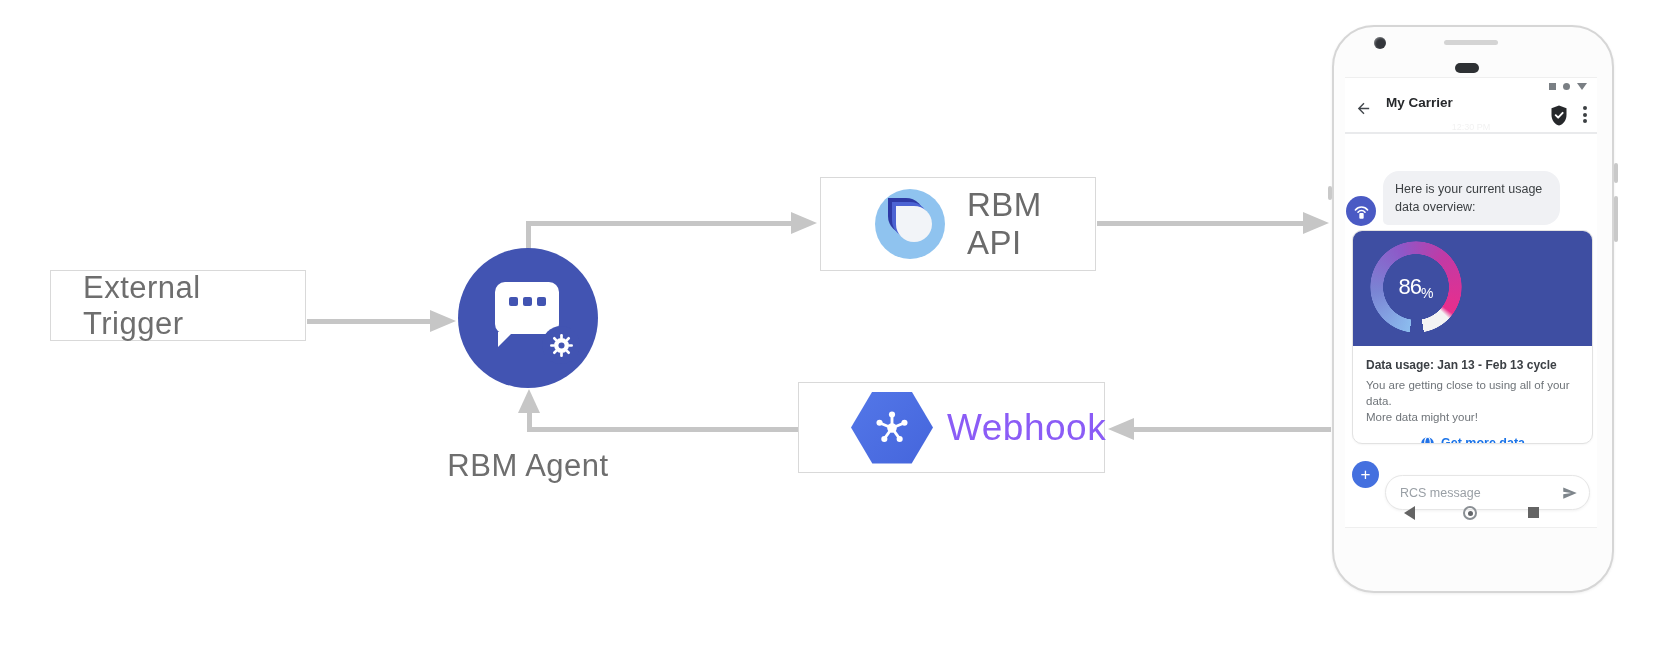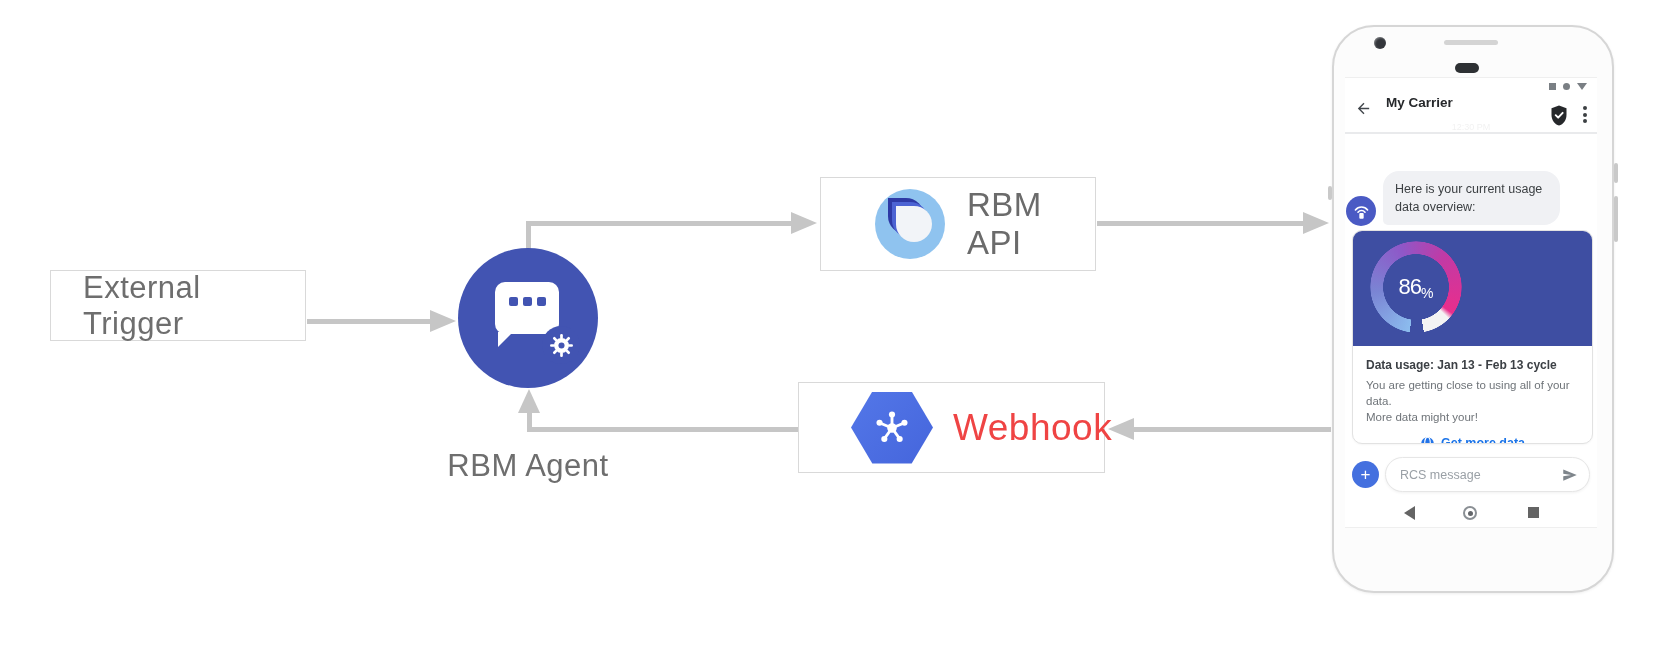--- a/index.html
+++ b/index.html
@@ -8,21 +8,21 @@
   #canvas { position:relative; width:1669px; height:652px; background:#fff; overflow:hidden; }
 
   
   .dbox { position:absolute; background:#fff; border:1.5px solid #D9D9D9; display:flex; align-items:center;padding-left:32px; }
   .dlabel { color:#6E6E6E; letter-spacing:.5px; }
   #ext-box { left:50px; top:270px; width:256px; height:71px; justify-content:center; }
   #ext-box .dlabel { font-size:31px; }
   #api-box { left:820px; top:177px; width:276px; height:94px; }
   #api-box .dlabel { font-size:33px; color:#6B6B6B; margin-left:22px; }
   #webhook-box { left:798px; top:382px; width:307px; height:91px; }
-  #webhook-box .dlabel { font-size:37px; color:#ef4444; margin-left:20px;text-align:right; }
+  #webhook-box .dlabel { font-size:37px; color:#8b5cf6; margin-left:14px;text-align:right; }
 
   
   #rbm-logo { position:relative; width:70px; height:70px; margin-left:22px; border-radius:50%; background:#8FC3EF; flex:none; }
   .drop { position:absolute; width:36px; height:36px; border-radius:0 50% 50% 50%; }
   .drop.back { left:13px; top:9px;  background:#2D39A5; }
   .drop.mid  { left:17px; top:13px; background:#4C63D3; }
   .drop.front{ left:21px; top:17px; background:#F2F4F8; }
 
   
   #gcp-hex { position:relative; width:82px; height:72px; margin-left:20px; flex:none;
@@ -93,21 +93,21 @@
   .gap { height:13px; }
   #card-white { padding:12px 13px 0 13px; }
   #card-title { font-size:12px; font-weight:bold; color:#3C4045; margin-bottom:6px; }
   .card-body { font-size:11.5px; line-height:1.38; color:#6F7479; }
   #cta-row { margin-top:10px; display:flex; align-items:center; justify-content:center; gap:6px; cursor:pointer; }
   #cta-label { font-size:12.5px; font-weight:bold; color:#1A73E8; }
 
   
   #plus-btn { position:absolute; left:1352px; top:461px; width:27px; height:27px; border-radius:50%; background:#4470DF;
     color:#fff; font-size:17px; display:flex; align-items:center; justify-content:center; line-height:1; }
-  #composer-pill { position:absolute; left:1385px; top:457px; width:205px; height:35px; border-radius:17.5px; background:#fff;
+  #composer-pill { position:absolute; left:1385px; top:475px; width:205px; height:35px; border-radius:17.5px; background:#fff;
     border:1px solid #E6E6E6; box-shadow:0 1px 3px rgba(0,0,0,.06); display:flex; align-items:center; }
   #composer-input { flex:1; border:none; outline:none; background:transparent; margin-left:14px; font-size:12.5px; color:#3C4043;
     font-family:"Liberation Sans","DejaVu Sans",sans-serif; }
   #composer-input::placeholder { color:#9AA0A6; }
   #send-icon { margin-right:11px; display:flex; }
 
   
   #nav-back { position:absolute; left:1404px; top:506px; width:0; height:0; border-top:7px solid transparent; border-bottom:7px solid transparent; border-right:11px solid #646464; }
   #nav-home { position:absolute; left:1463px; top:506px; width:14px; height:14px; border-radius:50%; border:2.5px solid #8A8F94; display:flex; align-items:center; justify-content:center; }
   #nav-home i { width:5px; height:5px; border-radius:50%; background:#63666A; }

